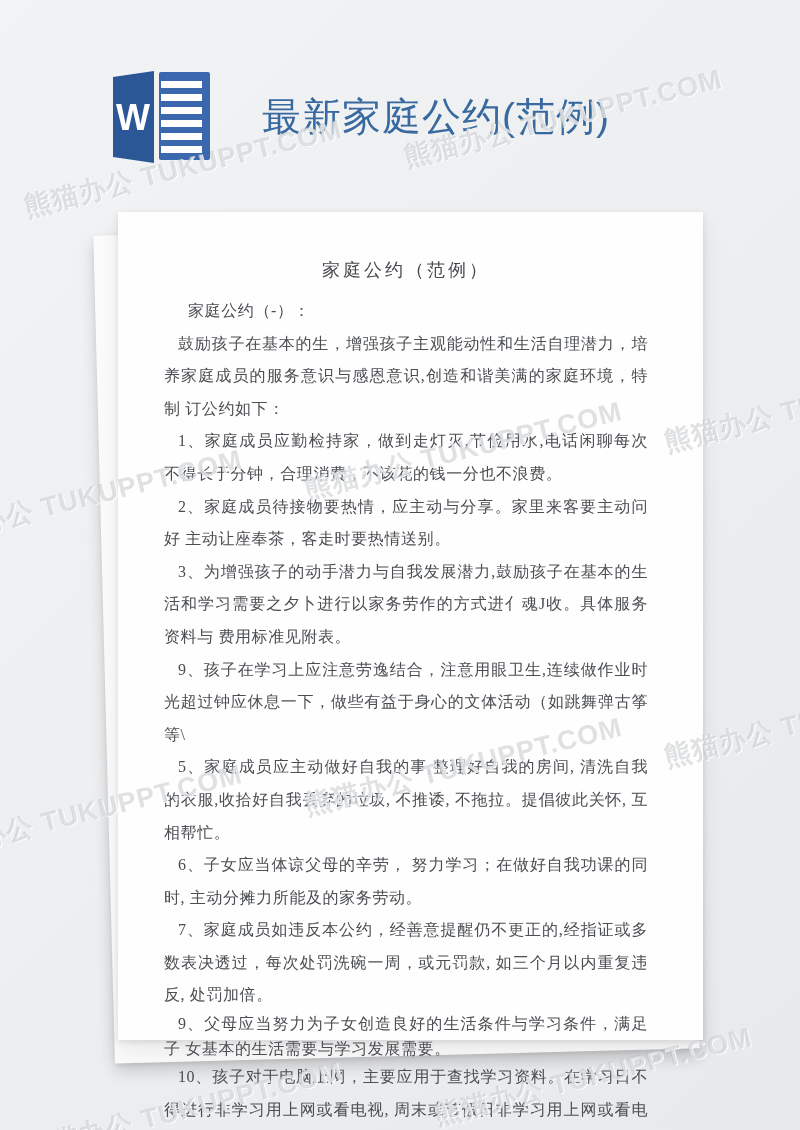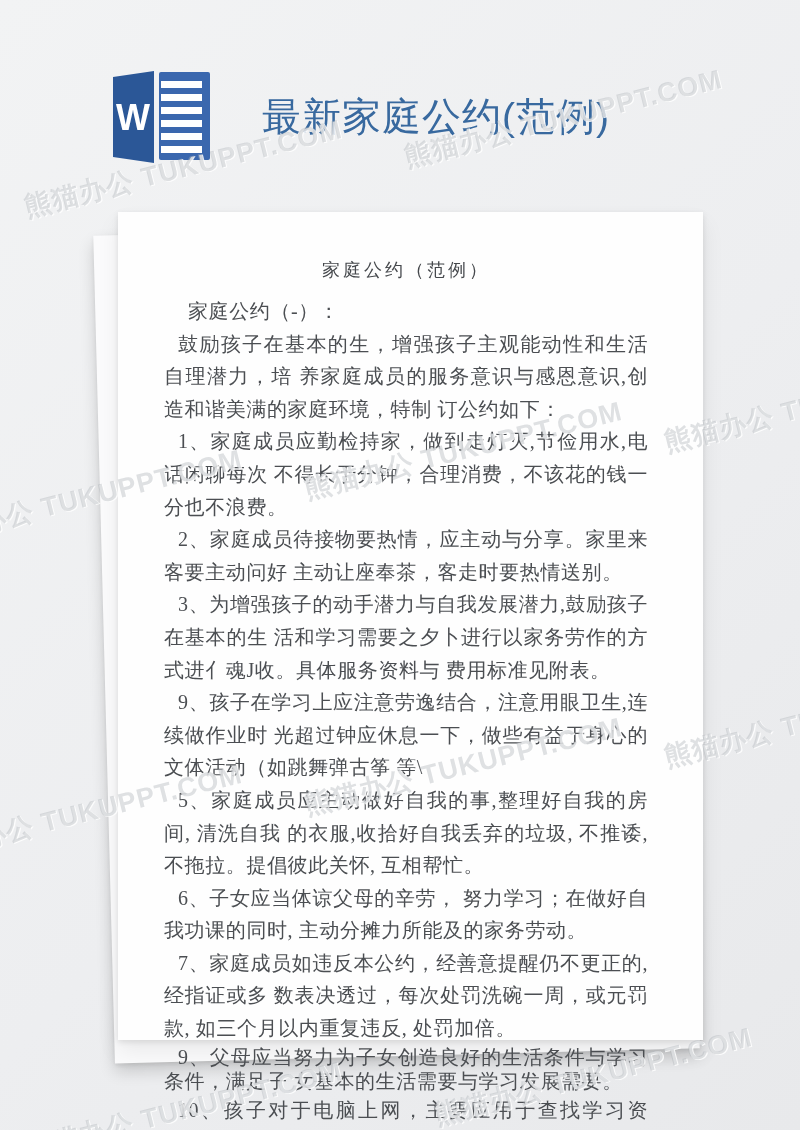--- a/index.html
+++ b/index.html
@@ -34,21 +34,21 @@
   
   .doc-body{
     font-family:"Liberation Serif","DejaVu Serif",serif;
     color:#4b4e52;
   }
   .doc-title{
     text-align:center;font-size:18px;letter-spacing:3px;color:#45484c;
     margin:0 0 13px 0;font-weight:400;
   }
   .para{
-    margin:0;font-size:20px;line-height:32.6px;text-align:justify;
+    margin:0;font-size:16px;line-height:32.6px;text-align:justify;
     text-indent:14px;letter-spacing:.6px;
   }
   .para.first{text-indent:24px;}
   .para.tight{line-height:24.5px;}
   
   .wm-layer{position:absolute;inset:0;z-index:5;pointer-events:none;overflow:hidden;}
   .wm{
     position:absolute;white-space:nowrap;transform:rotate(-14deg);
     font-size:27px;font-weight:bold;letter-spacing:1px;
     color:rgba(176,179,186,.40);

